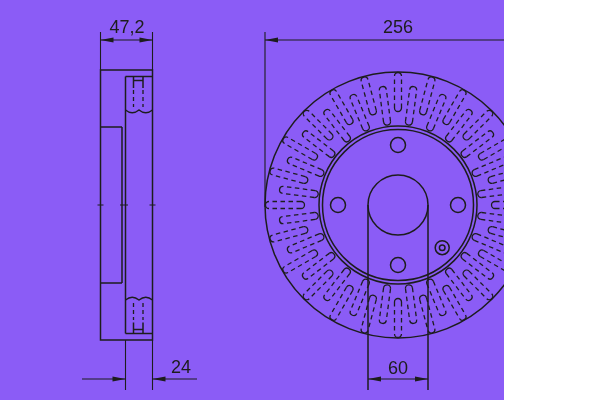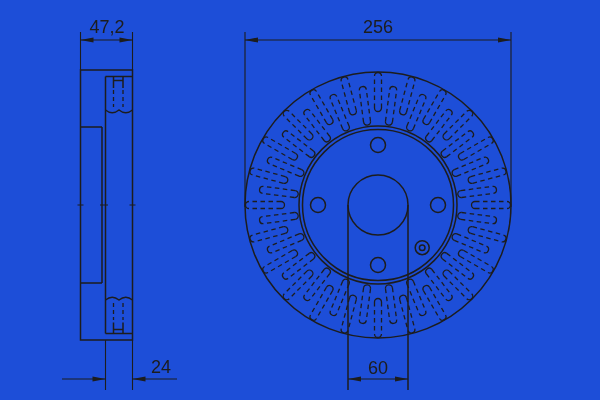--- a/index.html
+++ b/index.html
@@ -1,16 +1,16 @@
 <!DOCTYPE html>
 <html><head>
 <meta charset="utf-8">
 <style>
   html,body{margin:0;padding:0;background:#ffffff;}
-  #stage{position:relative;width:600px;height:400px;background:#1d4ed8;overflow:hidden;}
+  #stage{position:relative;width:484px;height:400px;background:#8b5cf6;overflow:hidden;padding-left:20px;}
   svg{display:block;}
   .obj{stroke:#1d1d1d;stroke-width:1.5;fill:none;stroke-linecap:butt;}
   .thin{stroke:#1d1d1d;stroke-width:1.1;fill:none;}
   .slotline{stroke:#1d1d1d;stroke-width:1.3;fill:none;}
   .dash{stroke-dasharray:4.5 3.5;}
   .dash2{stroke-dasharray:4 3;}
   text.dim{font-family:"Liberation Sans",sans-serif;font-size:18px;fill:#1d1d1d;text-anchor:middle;}
   .ah{fill:#1d1d1d;stroke:none;}
 </style>
 </head>

